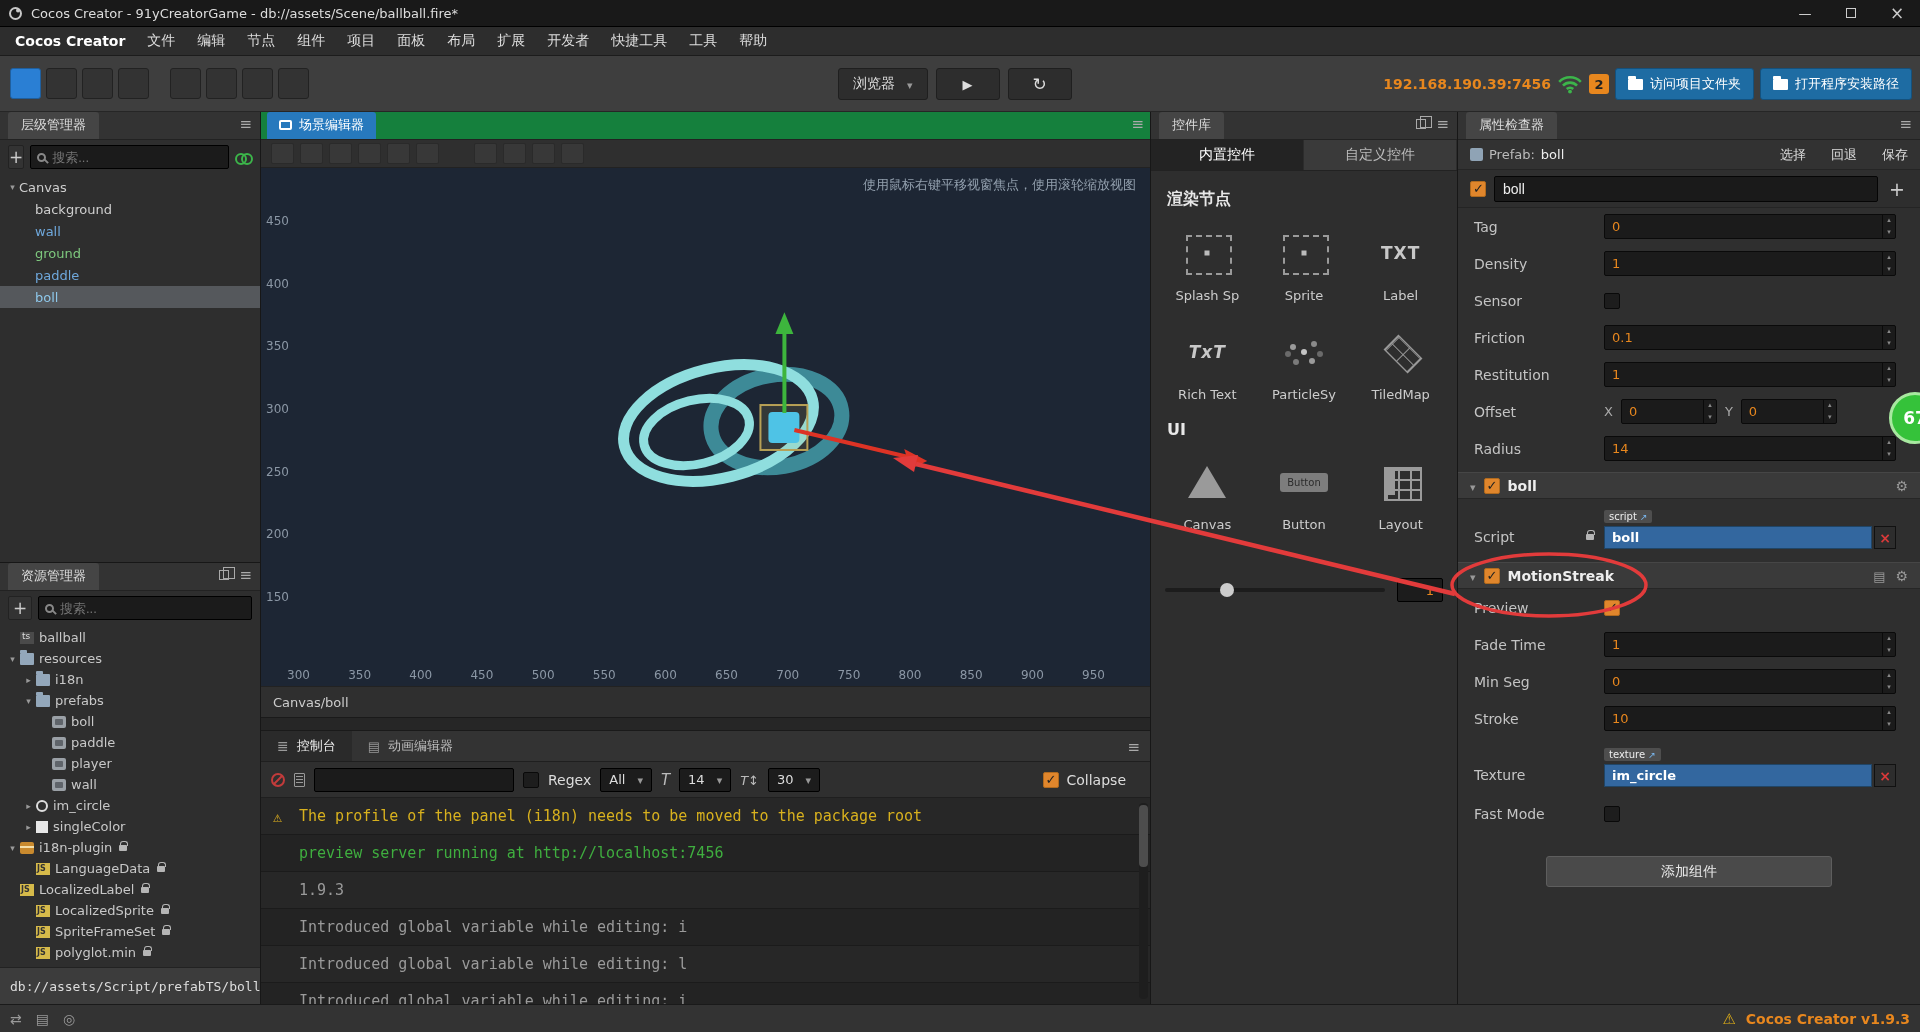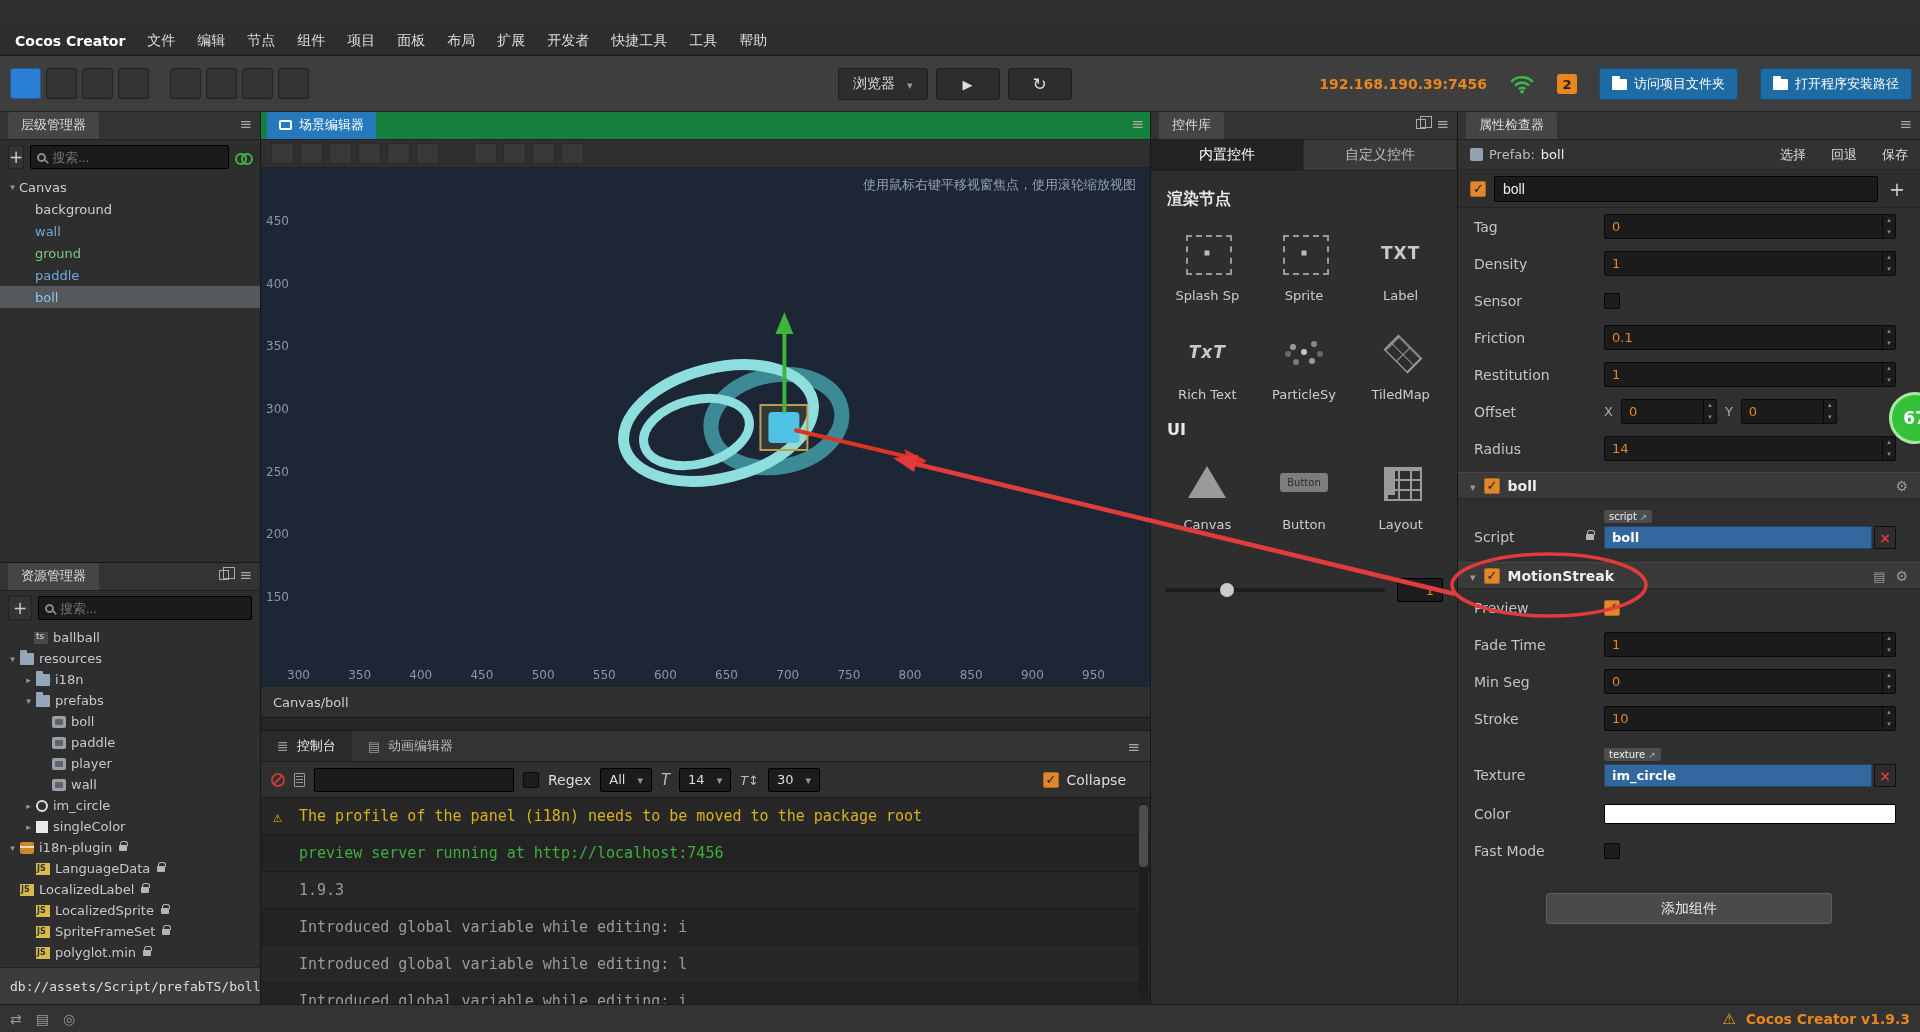--- a/index.html
+++ b/index.html
@@ -27,21 +27,21 @@
   .toolbtn{width:31px;height:31px;background:#333;border:1px solid #222;border-radius:3px;color:#bbb;font-size:15px;display:flex;align-items:center;justify-content:center}
   .toolbtn.active-blue{background:#2a7fd4;border-color:#1f5f9e;color:#fff}
   .toolbtn.tint-red{color:#e05555}
   .toolbtn.tint-purple{color:#d0608a}
   .toolbtn.group-gap{margin-left:16px}
   .centerctrls{position:absolute;left:838px;top:12px;display:flex;gap:8px}
   .cbtn{height:32px;background:#2d2d2d;border:1px solid #1f1f1f;border-radius:3px;color:#ddd;font-size:14px;display:flex;align-items:center;justify-content:center;gap:12px;padding:0 14px}
   .i-dd::before{content:"▾";color:#999;font-size:11px}
   .i-play::before{content:"▶";font-size:13px}
   .i-refresh::before{content:"↻";font-size:17px}
-  .rightctrls{position:absolute;right:8px;top:12px;display:flex;align-items:center;gap:22px}
+  .rightctrls{position:absolute;right:8px;top:12px;display:flex;align-items:center;gap:6px}
   .iptext{color:#e8871e;font-size:14px;font-weight:bold}
   .badge2{width:20px;height:20px;background:#e8871e;border-radius:3px;color:#222;font-weight:bold;font-size:13px;display:flex;align-items:center;justify-content:center}
   .bluebtn{height:32px;background:#1e6ca3;border:1px solid #14517d;border-radius:3px;color:#fff;font-size:13px;display:flex;align-items:center;padding:0 12px;gap:7px}
   .i-folder{width:15px;height:11px;background:#fff;border-radius:1px;position:relative;flex:none}
   .i-folder::before{content:"";position:absolute;top:-3px;left:0;width:8px;height:3px;background:#fff;border-radius:1px 1px 0 0}
 
   
   .workspace{position:absolute;top:112px;bottom:28px;left:0;right:0;display:flex}
   .col-left{width:261px;display:flex;flex-direction:column;border-right:1px solid #171717;background:#2e2e2e}
   .col-center{width:890px;display:flex;flex-direction:column;border-right:1px solid #171717}
@@ -219,20 +219,38 @@
 
   
   .annotation{position:absolute;inset:0;width:100%;height:100%;pointer-events:none;z-index:40}
   .greenbadge{position:absolute;left:1889px;top:392px;width:52px;height:52px;border-radius:50%;background:#35c23a;border:3px solid #a8e8a0;color:#fff;font-weight:bold;font-size:17px;display:flex;align-items:center;justify-content:center;z-index:60}
 </style>
 </head>
 <body>
 
 <div class="app">
 
+  <div class="titlebar">
+    <svg width="15" height="15">
+        <circle cx="7.5" cy="7.5" r="5.5" fill="none" stroke="#c8c8c8" stroke-width="2"></circle>
+        <circle cx="10" cy="4.5" r="2" fill="#c8c8c8"></circle>
+      </svg>
+    <span class="ttext">Cocos Creator - 91yCreatorGame - db://assets/Scene/ballball.fire*</span>
+    <div class="winctrls">
+      <span class="winbtn">
+          <i class="i-min"></i>
+        </span>
+      <span class="winbtn">
+          <i class="i-max"></i>
+        </span>
+      <span class="winbtn">
+          <i class="i-close"></i>
+        </span>
+    </div>
+  </div>
 
   <div class="menubar">
 
   <div class="mitem">Cocos Creator</div>
       <div class="mitem">文件</div>
       <div class="mitem">编辑</div>
       <div class="mitem">节点</div>
       <div class="mitem">组件</div>
       <div class="mitem">项目</div>
       <div class="mitem">面板</div>
@@ -344,21 +362,21 @@
         </div>
         <div class="ptoolbar">
           <span class="plusbtn">+</span>
           <div class="searchbox">
             <i class="i-search"></i>
             <input placeholder="搜索..." style="">
           </div>
         </div>
         <div class="tree">
 
-        <div class="anode" style="padding-left: 20px;">
+        <div class="anode" style="padding-left: 6px;">
               <span class="tarrow"></span>
               <span class="aicon ic-ts-file"></span>
               <span class="nlabel">ballball</span>
 
             </div>
             <div class="anode" style="padding-left: 6px;">
               <span class="tarrow">▾</span>
               <span class="aicon ic-folder"></span>
               <span class="nlabel">resources</span>
 
@@ -875,26 +893,20 @@
               <span>texture</span>
               <i class="i-ext"></i>
             </span>
           <span class="asset-rowline">
             <span class="asset-value">im_circle</span>
             <span class="x-btn">×</span>
           </span>
         </span>
       </div>
       <div class="prop-row">
-        <span class="plabel">Color</span>
-        <span class="ctrl">
-            <span class="swatch"></span>
-          </span>
-      </div>
-      <div class="prop-row">
         <span class="plabel">Fast Mode</span>
         <span class="ctrl">
             <span class="ckb"></span>
           </span>
       </div>
 
       <button class="addcomp">添加组件</button>
     </div>
   </div>
 

